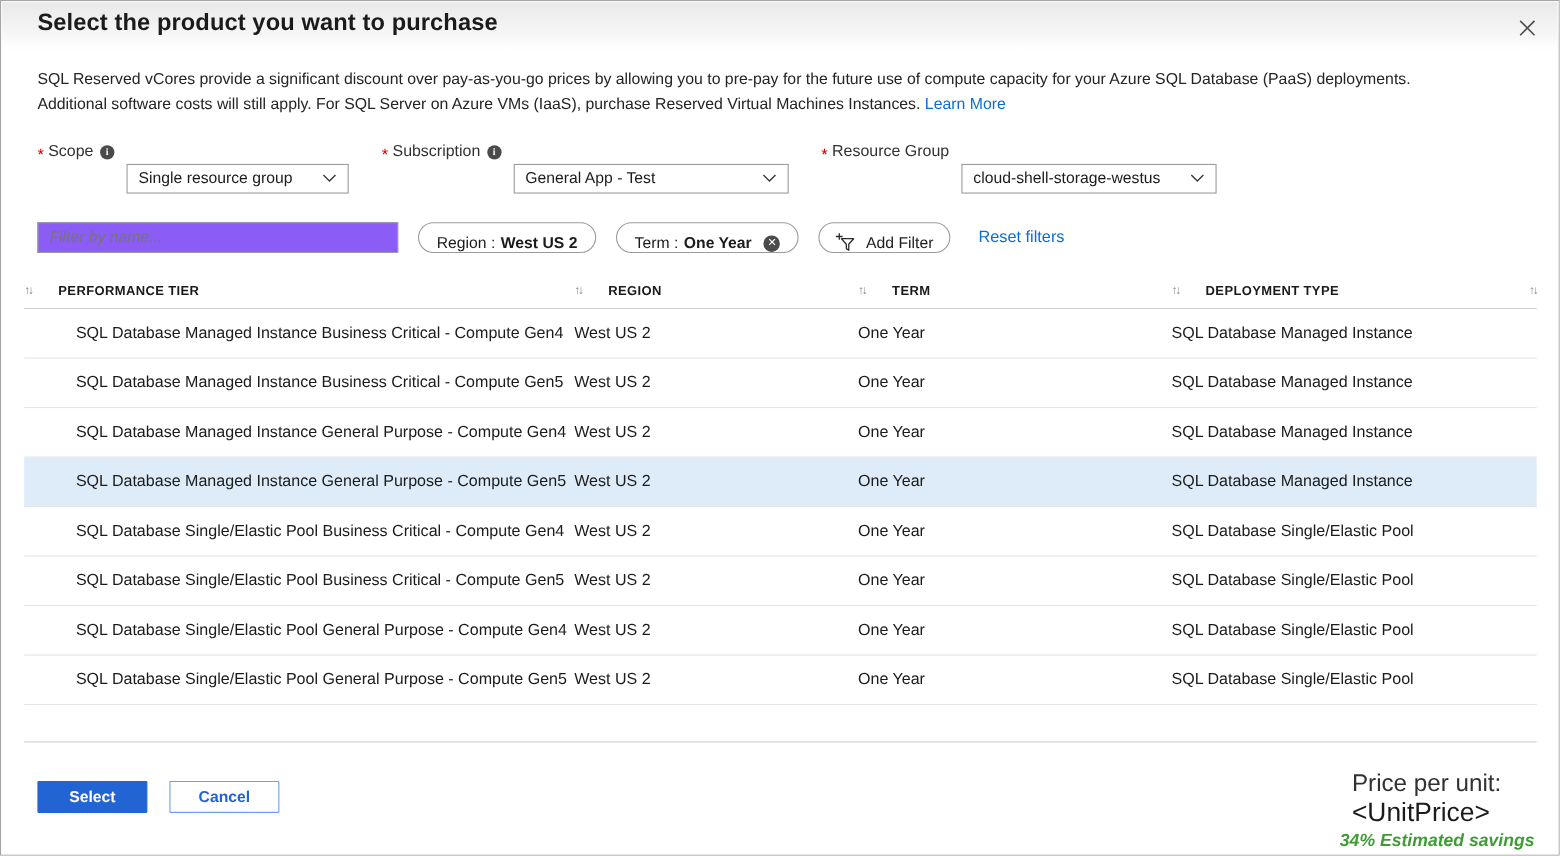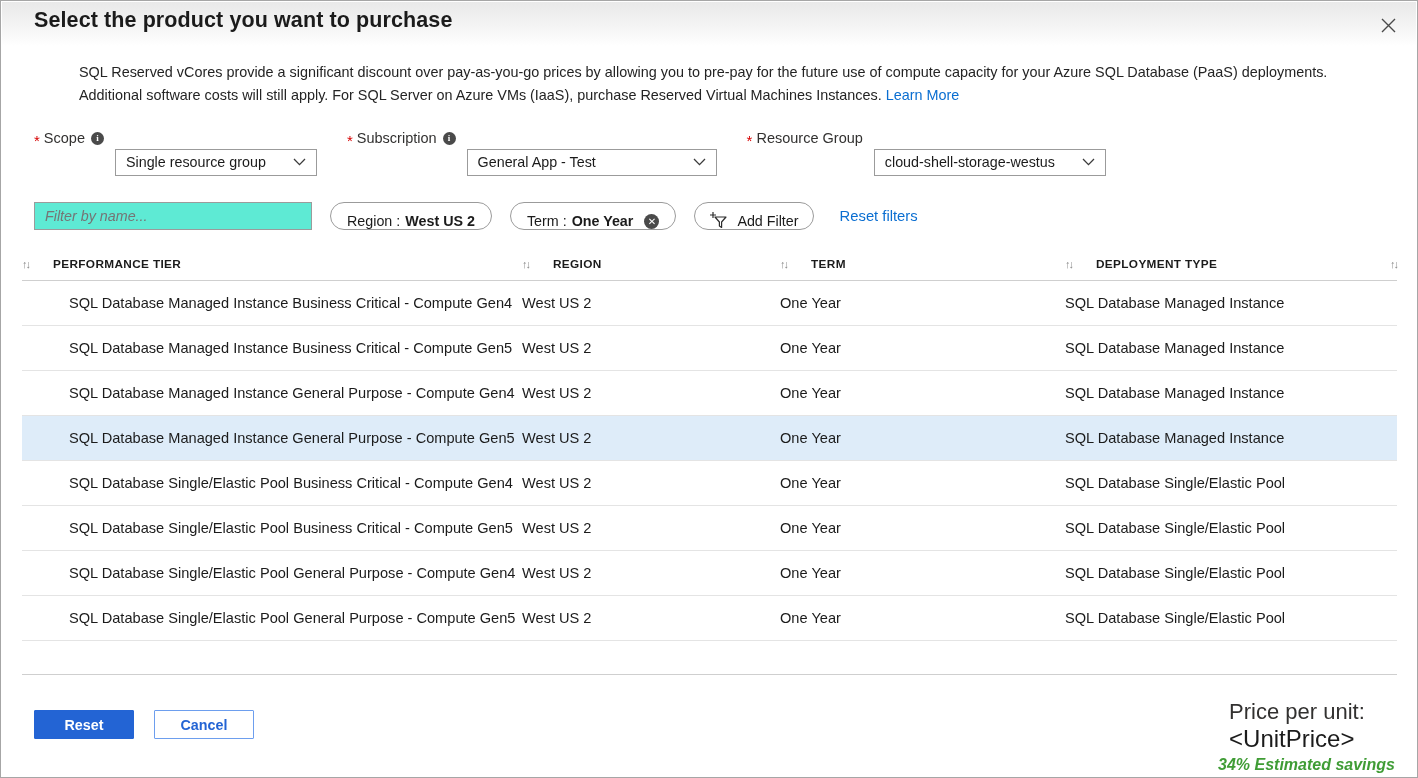--- a/index.html
+++ b/index.html
@@ -45,21 +45,20 @@
   .close-btn svg { display: block; }
 
   
   .description {
     position: absolute;
     left: 33px; top: 60px;
     width: 1300px;
     font-size: 14.4px;
     line-height: 23px;
     color: #242424;
-    margin-left: 45px;
   }
   .learn-more {
     color: #0a6ed1;
     cursor: pointer;
     text-decoration: none;
   }
 
   
   .form-row {
     position: absolute;
@@ -129,24 +128,24 @@
 
   
   .filter-bar {
     position: absolute;
     left: 33px; top: 201px;
     display: flex;
     align-items: center;
     height: 28px;
   }
   .filter-input {
-    width: 278px;
+    width: 328px;
     height: 28px;
     border: 1px solid #9b9b9b;
-    background: #5eead4;
+    background: #8b5cf6;
     padding: 0 10px;
     font-size: 14.3px;
     font-family: "Liberation Sans", sans-serif;
     color: #1b1b1b;
     outline: none;
   }
   .filter-input::placeholder {
     color: #757575;
     font-style: italic;
   }
@@ -481,21 +480,21 @@
           <div class="cell cell-reg">West US 2</div>
           <div class="cell cell-term">One Year</div>
           <div class="cell cell-dep">SQL Database Single/Elastic Pool</div>
         </div>
       </div>
   </div>
 
   <div class="table-bottom-rule"></div>
 
   <div class="footer-btns">
-    <div class="btn btn-primary">Reset</div>
+    <div class="btn btn-primary">Select</div>
     <div class="btn btn-secondary">Cancel</div>
   </div>
 
   <div class="price-area">
     <div class="price-line">
       <span class="price-label">Price per unit:</span>
       <span class="price-value">&lt;UnitPrice&gt;</span>
     </div>
     <div class="savings">34% Estimated savings</div>
   </div>

